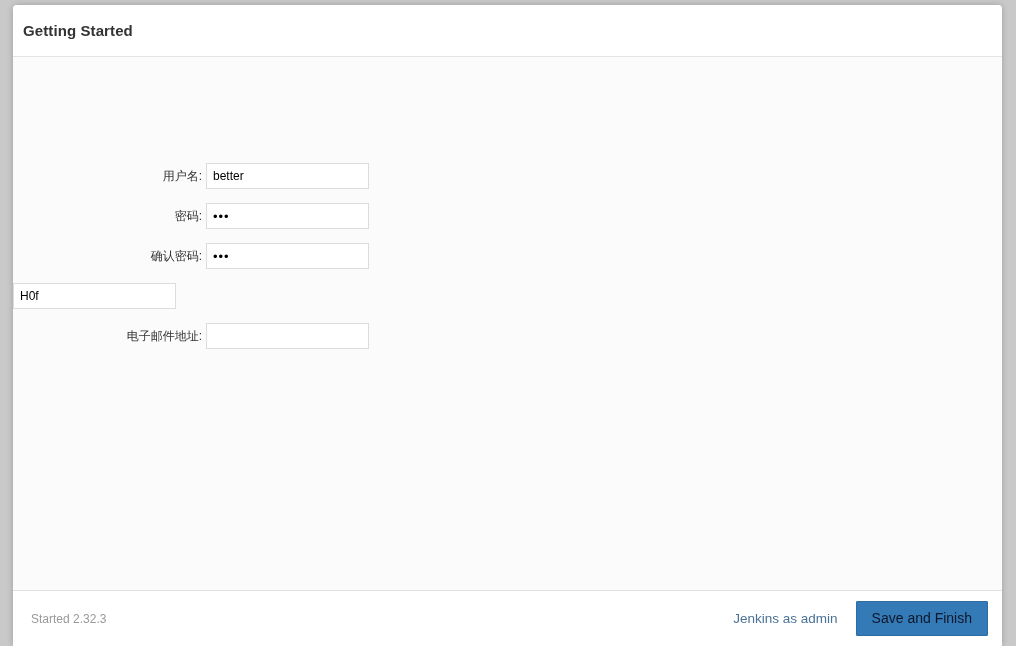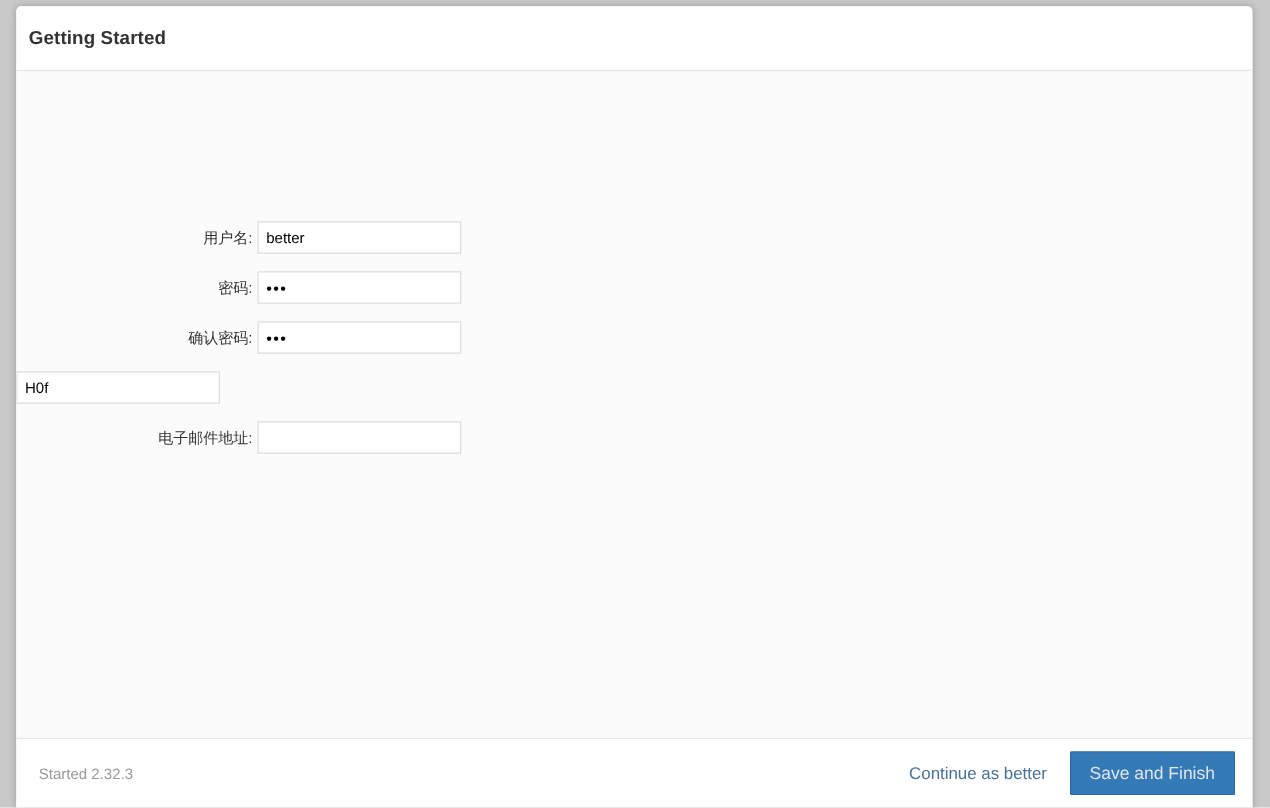--- a/index.html
+++ b/index.html
@@ -64,21 +64,21 @@
     color: #333333;
     letter-spacing: -0.5px;
     line-height: 1.1;
     white-space: nowrap;
   }
 
   
   .admin-form {
     position: absolute;
     left: 0px;
-    top: 120px;
+    top: 106px;
     width: 400px;
   }
   .form-row {
     display: flex;
     align-items: center;
     height: 26px;
     margin-bottom: 14px;
   }
   .form-label {
     width: 193px;
@@ -132,21 +132,21 @@
   .footer-link {
     font-size: 13.5px;
     color: #4a7296;
     text-decoration: none;
     cursor: pointer;
     white-space: nowrap;
   }
   .btn-primary {
     background: #337ab7;
     border: 1px solid #2e6da4;
-    color: #e5e5e5;
+    color: #0f172a;
     font-family: "Liberation Sans", "DejaVu Sans", sans-serif;
     font-size: 14px;
     padding: 8px 15px;
     border-radius: 1px;
     cursor: pointer;
     white-space: nowrap;
     line-height: 1.2;
   }
 </style>
 </head>
@@ -186,18 +186,18 @@
         <div class="form-label">电子邮件地址:</div>
         <input class="form-input" type="text" value="" style="">
       </div>
 
     </div>
   </div>
 
   <div class="wizard-footer">
     <div class="footer-version">Started 2.32.3</div>
     <div class="footer-actions">
-      <a class="footer-link">Continue as better</a>
+      <a class="footer-link">Jenkins as admin</a>
       <button class="btn-primary">Save and Finish</button>
     </div>
   </div>
 
 </div>
 
 </body></html>

